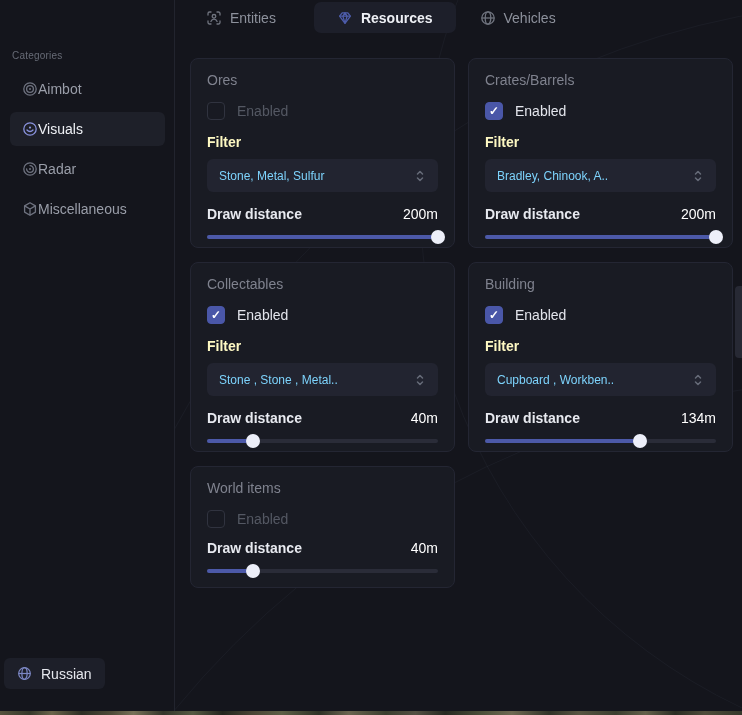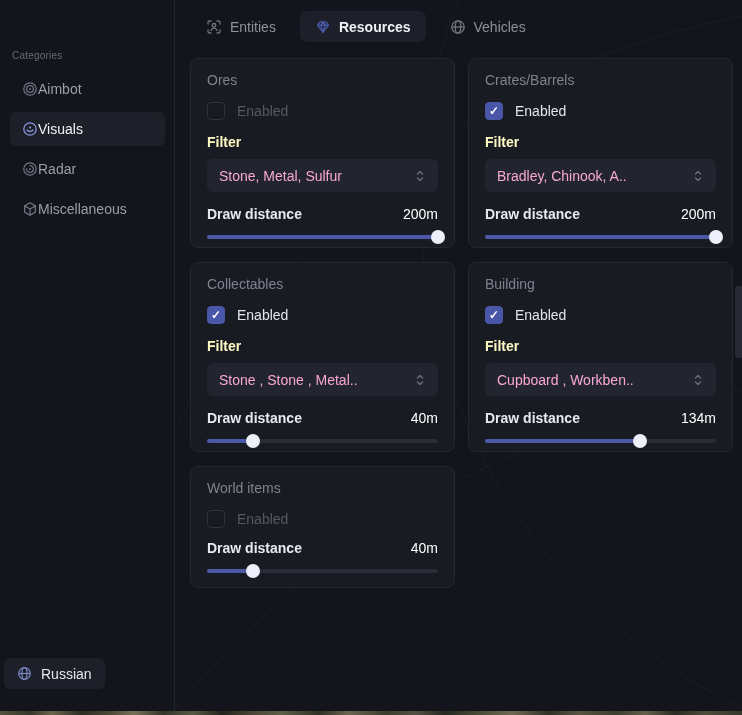--- a/index.html
+++ b/index.html
@@ -25,25 +25,25 @@
   .nav-item .ic{color:#6f7380;display:flex;align-items:center;}
   .nav-item.active{background:#1e2029;color:#eef0f5;font-weight:500;}
   .nav-item.active .ic{color:#8a93de;}
 
   .lang-btn{position:absolute;left:4px;bottom:22px;height:31px;padding:0 13px;
     background:#1d1f29;border-radius:6px;display:flex;align-items:center;gap:9px;
     font-size:14px;color:#e6e8ee;z-index:2;text-align:center;}
   .lang-btn .ic{color:#7c87c4;display:flex;align-items:center;}
 
   
-  .tabs{position:absolute;left:202px;top:11px;height:31px;display:flex;align-items:center;gap:20px;z-index:2;}
+  .tabs{position:absolute;left:202px;top:2px;height:31px;display:flex;align-items:center;gap:20px;z-index:2;}
   .tab{display:flex;align-items:center;gap:8px;height:31px;padding:0 4px;border-radius:7px;
     font-size:14px;color:#8d919c;}
   .tab .ic{color:#70747f;display:flex;align-items:center;}
-  .tab.active{background:#1d1f2a;padding:0 15px;color:#eef0f5;font-weight:700;}
+  .tab.active{background:#1d1f2a;padding:0 23px;color:#eef0f5;font-weight:700;margin-left:14px;}
   .tab.active .ic{color:#4d5caa;}
 
   
   .cards{position:absolute;left:190px;top:58px;display:grid;
     grid-template-columns:265px 265px;column-gap:13px;row-gap:14px;align-items:start;z-index:2;}
   .card{background:#191b23;border:1px solid #242633;border-radius:8px;
     padding:13px 16px 0;box-sizing:border-box;}
   .card.tall{height:190px;}
   .card.short{height:122px;}
   .card-title{font-size:14px;color:#7f828e;margin-bottom:13px;}
@@ -51,21 +51,21 @@
   .checkbox{width:18px;height:18px;border-radius:4px;border:1px solid #30333f;
     box-sizing:border-box;display:flex;align-items:center;justify-content:center;background:#181a22;}
   .checkbox.checked{background:#4a57a8;border-color:#4a57a8;}
   .check{display:none;color:#fff;font-size:12px;font-weight:bold;line-height:1;}
   .checkbox.checked .check{display:block;}
   .cb-label{font-size:14px;color:#545863;font-weight:500;}
   .cb-label.on{color:#e3e5ec;}
   .filter-label{font-size:14px;color:#fef9c3;font-weight:700;margin-bottom:9px;}
   .select{height:33px;background:#222430;border-radius:6px;display:flex;align-items:center;
     justify-content:space-between;padding:0 12px;margin-bottom:13px;}
-  .select-value{font-size:14px;color:#f9a8d4;font-weight:500;}
+  .select-value{font-size:12px;color:#7dd3fc;font-weight:500;}
   .select .ic{color:#666b78;display:flex;align-items:center;}
   .dist-row{display:flex;justify-content:space-between;align-items:center;height:18px;margin-bottom:7px;}
   .dist-label{font-size:14px;color:#e7e9ef;font-weight:700;}
   .dist-value{font-size:14px;color:#ffffff;}
   .slider{position:relative;height:14px;margin-bottom:12px;}
   .track{position:absolute;left:0;right:0;top:5px;height:4px;border-radius:2px;background:#2a2c38;}
   .fill{position:absolute;left:0;top:5px;height:4px;border-radius:2px;background:#4c59a8;}
   .thumb{position:absolute;right:-7px;top:-5px;width:14px;height:14px;border-radius:50%;background:#edeff9;}
 
   

